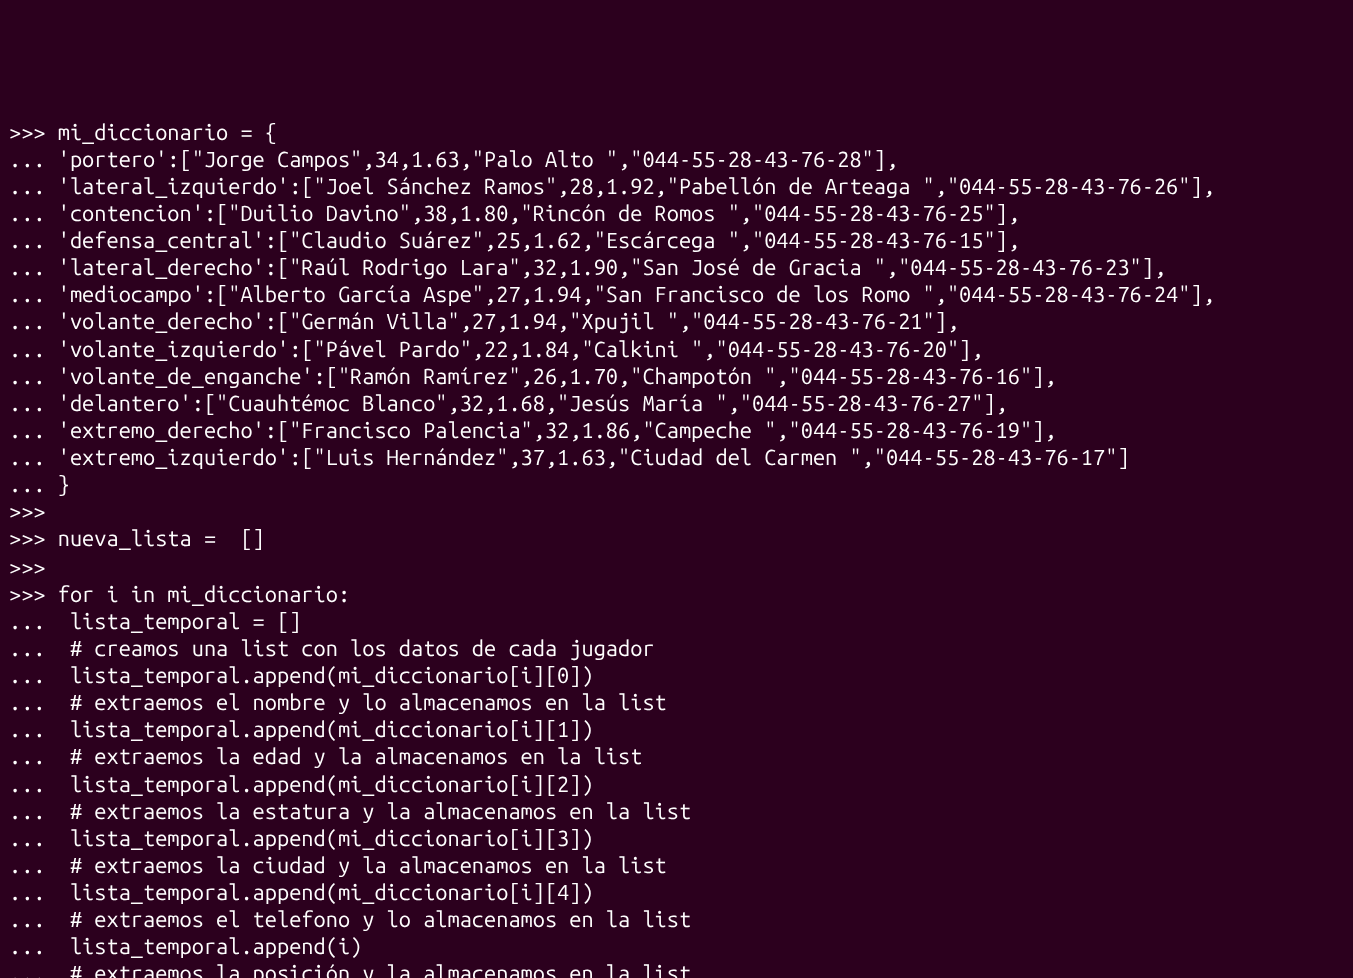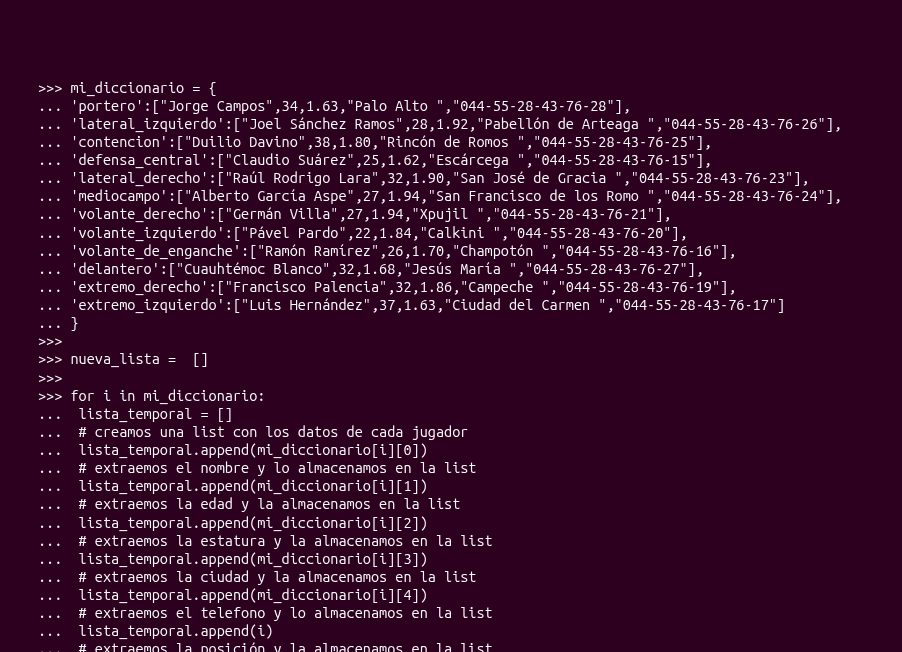--- a/index.html
+++ b/index.html
@@ -9,21 +9,21 @@
     color: #ffffff;
     font-family: "Ubuntu Mono", "Consolas", "Courier New", monospace;
     font-size: 14.5px;
     line-height: 1.25;
     white-space: pre;
     width: 902px;
     box-sizing: border-box;
   }
   .prompt { color: #ffffff; }
   .code { color: #ffffff; }
-  .line { display: block; margin-left: 32px; }
+  .line { display: block; }
 </style>
 </head>
 <body>
 
 
 
 <div id="terminal"><span class="line"><span class="prompt">&gt;&gt;&gt;</span><span class="code"> mi_diccionario = {</span></span><span class="line"><span class="prompt">...</span><span class="code"> 'portero':["Jorge Campos",34,1.63,"Palo Alto ","044-55-28-43-76-28"],</span></span><span class="line"><span class="prompt">...</span><span class="code"> 'lateral_izquierdo':["Joel Sánchez Ramos",28,1.92,"Pabellón de Arteaga ","044-55-28-43-76-26"],</span></span><span class="line"><span class="prompt">...</span><span class="code"> 'contencion':["Duilio Davino",38,1.80,"Rincón de Romos ","044-55-28-43-76-25"],</span></span><span class="line"><span class="prompt">...</span><span class="code"> 'defensa_central':["Claudio Suárez",25,1.62,"Escárcega ","044-55-28-43-76-15"],</span></span><span class="line"><span class="prompt">...</span><span class="code"> 'lateral_derecho':["Raúl Rodrigo Lara",32,1.90,"San José de Gracia ","044-55-28-43-76-23"],</span></span><span class="line"><span class="prompt">...</span><span class="code"> 'mediocampo':["Alberto García Aspe",27,1.94,"San Francisco de los Romo ","044-55-28-43-76-24"],</span></span><span class="line"><span class="prompt">...</span><span class="code"> 'volante_derecho':["Germán Villa",27,1.94,"Xpujil ","044-55-28-43-76-21"],</span></span><span class="line"><span class="prompt">...</span><span class="code"> 'volante_izquierdo':["Pável Pardo",22,1.84,"Calkini ","044-55-28-43-76-20"],</span></span><span class="line"><span class="prompt">...</span><span class="code"> 'volante_de_enganche':["Ramón Ramírez",26,1.70,"Champotón ","044-55-28-43-76-16"],</span></span><span class="line"><span class="prompt">...</span><span class="code"> 'delantero':["Cuauhtémoc Blanco",32,1.68,"Jesús María ","044-55-28-43-76-27"],</span></span><span class="line"><span class="prompt">...</span><span class="code"> 'extremo_derecho':["Francisco Palencia",32,1.86,"Campeche ","044-55-28-43-76-19"],</span></span><span class="line"><span class="prompt">...</span><span class="code"> 'extremo_izquierdo':["Luis Hernández",37,1.63,"Ciudad del Carmen ","044-55-28-43-76-17"]</span></span><span class="line"><span class="prompt">...</span><span class="code"> }</span></span><span class="line"><span class="prompt">&gt;&gt;&gt;</span><span class="code"></span></span><span class="line"><span class="prompt">&gt;&gt;&gt;</span><span class="code"> nueva_lista =  []</span></span><span class="line"><span class="prompt">&gt;&gt;&gt;</span><span class="code"></span></span><span class="line"><span class="prompt">&gt;&gt;&gt;</span><span class="code"> for i in mi_diccionario:</span></span><span class="line"><span class="prompt">...</span><span class="code">  lista_temporal = []</span></span><span class="line"><span class="prompt">...</span><span class="code">  # creamos una list con los datos de cada jugador</span></span><span class="line"><span class="prompt">...</span><span class="code">  lista_temporal.append(mi_diccionario[i][0])</span></span><span class="line"><span class="prompt">...</span><span class="code">  # extraemos el nombre y lo almacenamos en la list</span></span><span class="line"><span class="prompt">...</span><span class="code">  lista_temporal.append(mi_diccionario[i][1])</span></span><span class="line"><span class="prompt">...</span><span class="code">  # extraemos la edad y la almacenamos en la list</span></span><span class="line"><span class="prompt">...</span><span class="code">  lista_temporal.append(mi_diccionario[i][2])</span></span><span class="line"><span class="prompt">...</span><span class="code">  # extraemos la estatura y la almacenamos en la list</span></span><span class="line"><span class="prompt">...</span><span class="code">  lista_temporal.append(mi_diccionario[i][3])</span></span><span class="line"><span class="prompt">...</span><span class="code">  # extraemos la ciudad y la almacenamos en la list</span></span><span class="line"><span class="prompt">...</span><span class="code">  lista_temporal.append(mi_diccionario[i][4])</span></span><span class="line"><span class="prompt">...</span><span class="code">  # extraemos el telefono y lo almacenamos en la list</span></span><span class="line"><span class="prompt">...</span><span class="code">  lista_temporal.append(i)</span></span><span class="line"><span class="prompt">...</span><span class="code">  # extraemos la posición y la almacenamos en la list</span></span></div>
 
 
 

